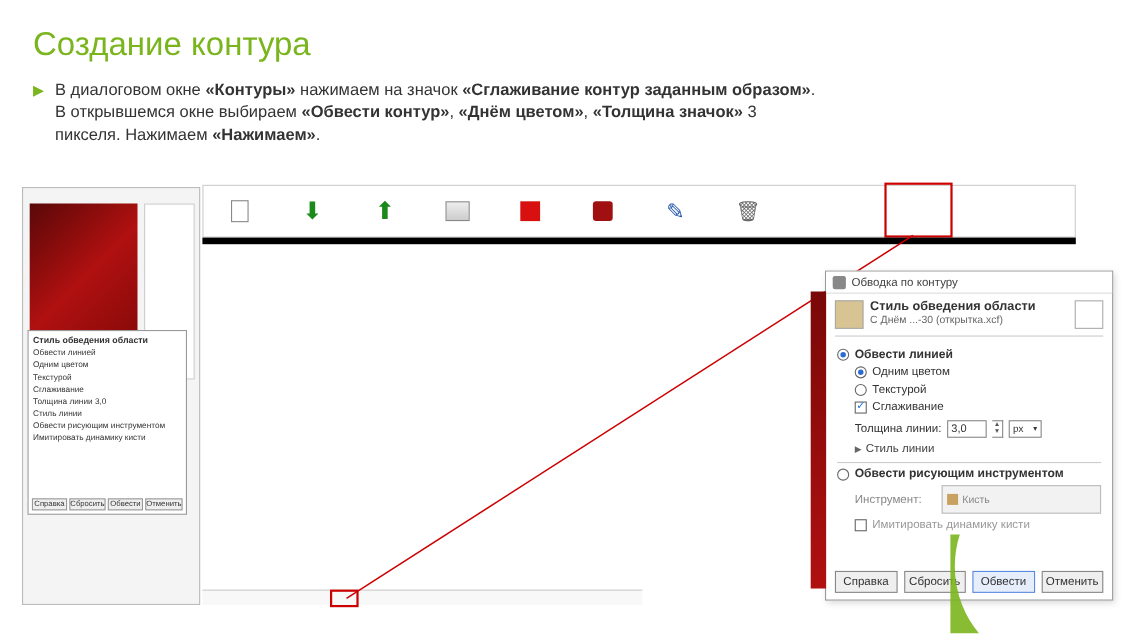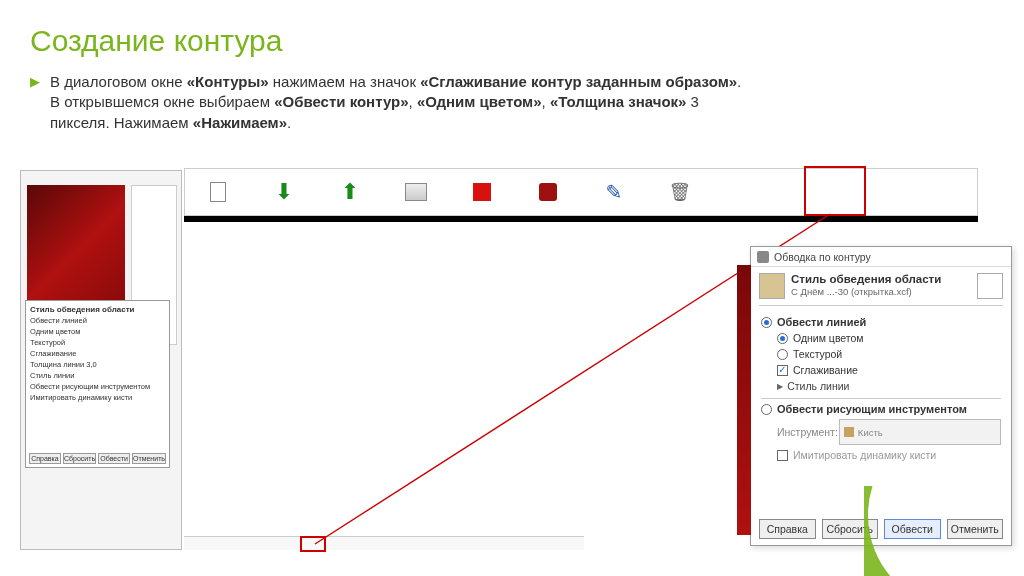--- a/index.html
+++ b/index.html
@@ -95,38 +95,38 @@
   .radio.on::after { content:""; width:5px; height:5px; background:#2a6cd4; border-radius:50%; }
   .chk { width:11px; height:11px; border:1px solid #666; display:inline-flex; align-items:center; justify-content:center; color:#1a6fd4; font-size:10px; line-height:1; flex:0 0 11px;}
   .chk.on::after { content:"✓"; }
   .thick-row { display:flex; align-items:center; gap:5px; margin:6px 0 4px 16px; font-size:10.5px; }
   .numinp { width:36px; height:16px; border:1px solid #888; background:#fff; font-size:10px; padding:0 3px; display:flex; align-items:center; }
   .spinner { width:10px; height:16px; border:1px solid #888; border-left:none; font-size:6px; display:flex; flex-direction:column; }
   .spinner div { flex:1; text-align:center; line-height:7px; color:#555; }
   .unit { width:30px; height:16px; border:1px solid #888; font-size:9px; display:flex; align-items:center; padding:0 3px; justify-content:space-between;}
   .expander { display:flex; align-items:center; gap:4px; margin:4px 0 6px 16px; font-size:10.5px; color:#444; }
   .expander .tri { font-size:8px; color:#666; }
-  .instr-row { display:flex; align-items:center; gap:1px; margin:4px 0 4px 16px; font-size:10.5px; color:#888; }
+  .instr-row { display:flex; align-items:center; gap:18px; margin:4px 0 4px 16px; font-size:10.5px; color:#888; }
   .instr-row .sel { flex:1; height:16px; border:1px solid #bbb; background:#f2f2f2; font-size:9.5px; display:flex; align-items:center; padding:12px 4px; }
   .d-buttons { position:absolute; bottom:6px; left:8px; right:8px; display:flex; gap:6px; }
   .d-buttons .btn { flex:1; height:20px; border:1px solid #888; background:#efefef; font-size:10.5px; display:flex; align-items:center; justify-content:center; }
   .d-buttons .btn.primary { background:#e6eefc; border-color:#5a8adf; }
 
   .corner-deco { position:absolute; right:0; bottom:0; width:160px; height:90px; overflow:hidden; pointer-events:none; }
   .corner-deco::before { content:""; position:absolute; right:-70px; bottom:-70px; width:190px; height:190px; border:36px solid #7ab51d; border-radius:50%; opacity:.9;}
 </style>
 </head>
 <body>
 
 <div class="slide">
   <h1 class="title">Создание контура</h1>
   <div class="body-row">
     <div class="bullet">▶</div>
     <div class="body-text">
-      <span>В диалоговом окне </span><b>«Контуры»</b><span> нажимаем на значок </span><b>«Сглаживание контур заданным образом»</b><span>. В открывшемся окне выбираем </span><b>«Обвести контур»</b><span>, </span><b>«Одним цветом»</b><span>, </span><b>«Толщина значок»</b><span> 3 пикселя. Нажимаем </span><b>«Нажимаем»</b><span>.</span>
+      <span>В диалоговом окне </span><b>«Контуры»</b><span> нажимаем на значок </span><b>«Сглаживание контур заданным образом»</b><span>. В открывшемся окне выбираем </span><b>«Обвести контур»</b><span>, </span><b>«Днём цветом»</b><span>, </span><b>«Толщина значок»</b><span> 3 пикселя. Нажимаем </span><b>«Нажимаем»</b><span>.</span>
     </div>
   </div>
 </div>
 
 <div class="toolbar-shot">
   <div class="tb-btn">
       <div style="width:16px;height:20px;border:1px solid #888;background:#fff;"></div>
     </div>
   <div class="tb-btn arrow-dn">⬇</div>
   <div class="tb-btn arrow-up">⬆</div>
@@ -200,20 +200,32 @@
       <span>Одним цветом</span>
     </div>
     <div class="radio-row sub">
       <span class="radio"></span>
       <span>Текстурой</span>
     </div>
     <div class="check-row sub">
       <span class="chk on"></span>
       <span>Сглаживание</span>
     </div>
+    <div class="thick-row">
+      <span>Толщина линии:</span>
+      <span class="numinp">3,0</span>
+      <span class="spinner">
+          <div>▲</div>
+          <div>▼</div>
+        </span>
+      <span class="unit">
+          <span>px</span>
+          <span style="font-size:7px;">▾</span>
+        </span>
+    </div>
     <div class="expander">
       <span class="tri">▶</span>
       <span>Стиль линии</span>
     </div>
     <div class="hr" style="margin:2px 0;"></div>
     <div class="radio-row">
       <span class="radio"></span>
       <b style="font-weight:700;">Обвести рисующим инструментом</b>
     </div>
     <div class="instr-row">

